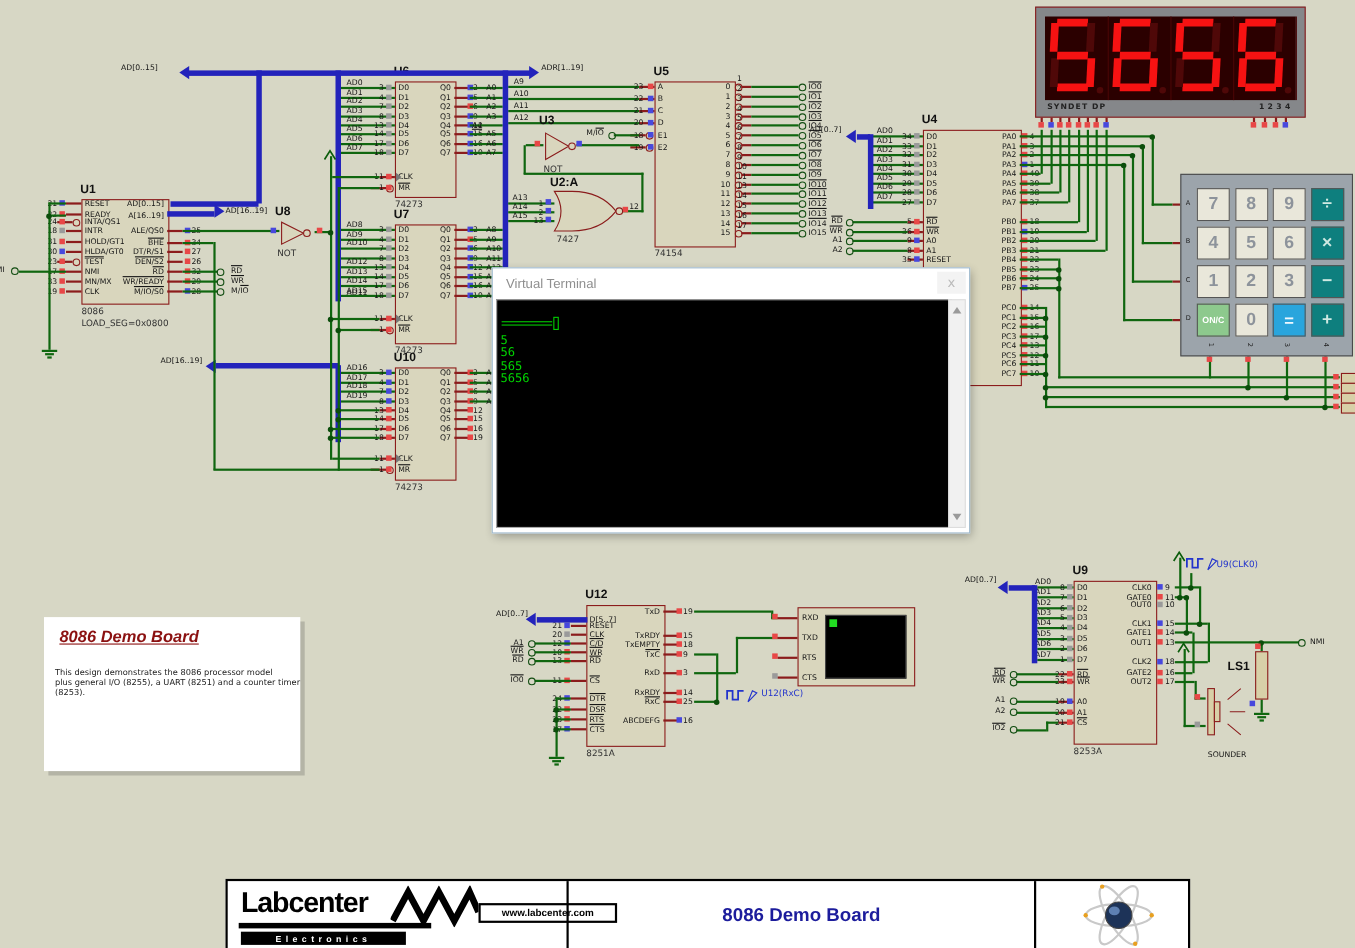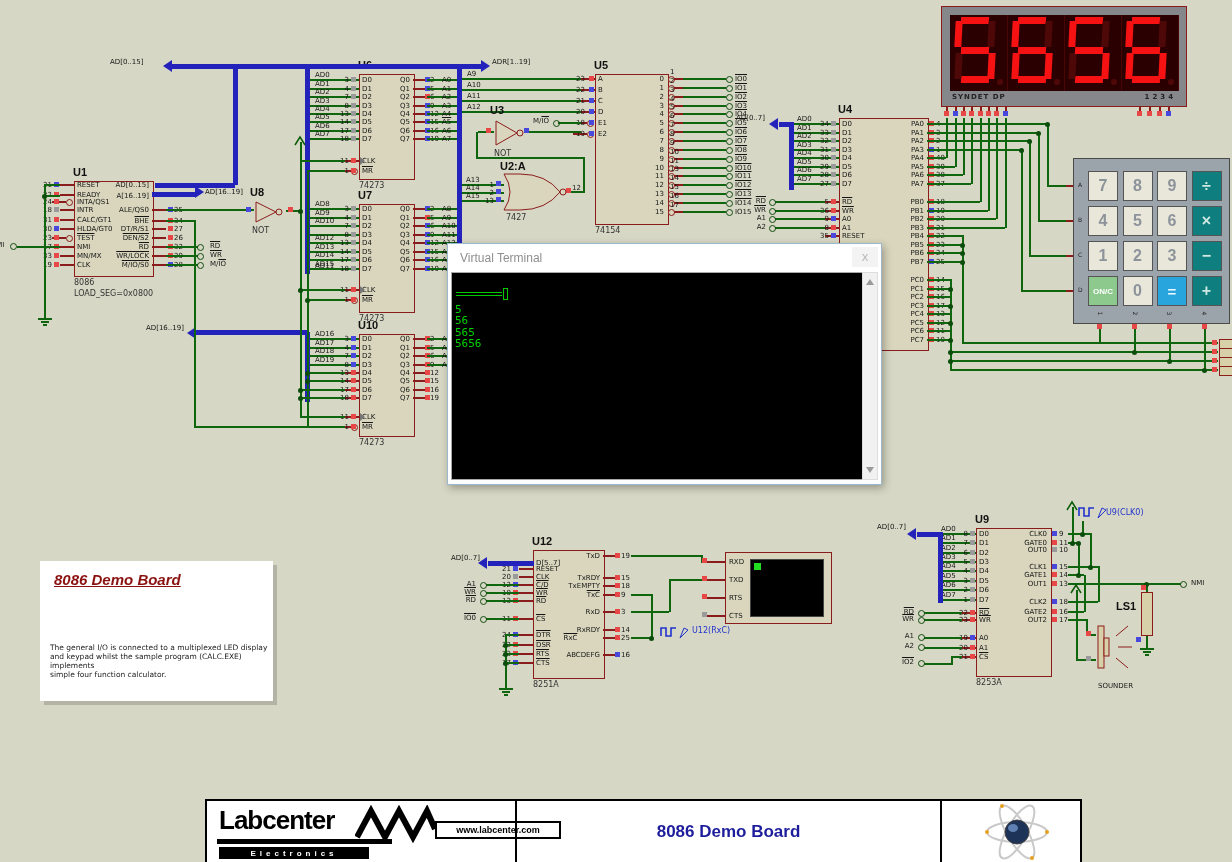--- a/index.html
+++ b/index.html
@@ -80,21 +80,21 @@
     <div class="ab t ta-r" style="left: 36px; top: 191px; width: 16px;">22</div>
     <div class="ab t " style="left: 77px; top: 198px;">INTA/QS1</div>
     <div class="ab bub" style="left: 66px; top: 199px; width: 5px; height: 5px;"></div>
     <div class="ab wm" style="left: 52px; top: 201px; width: 14px; height: 2px;"></div>
     <div class="ab sq sr" style="left: 54px; top: 199px; width: 5px; height: 5px;"></div>
     <div class="ab t ta-r" style="left: 36px; top: 198px; width: 16px;">24</div>
     <div class="ab t " style="left: 77px; top: 206px;">INTR</div>
     <div class="ab wm" style="left: 60px; top: 209px; width: 14px; height: 2px;"></div>
     <div class="ab sq sg2" style="left: 54px; top: 207px; width: 5px; height: 5px;"></div>
     <div class="ab t ta-r" style="left: 36px; top: 206px; width: 16px;">18</div>
-    <div class="ab t " style="left: 77px; top: 216px;">CALC/GT1</div>
+    <div class="ab t " style="left: 77px; top: 216px;">HOLD/GT1</div>
     <div class="ab wm" style="left: 60px; top: 219px; width: 14px; height: 2px;"></div>
     <div class="ab sq sr" style="left: 54px; top: 217px; width: 5px; height: 5px;"></div>
     <div class="ab t ta-r" style="left: 36px; top: 216px; width: 16px;">31</div>
     <div class="ab t " style="left: 77px; top: 225px;">HLDA/GT0</div>
     <div class="ab wm" style="left: 60px; top: 228px; width: 14px; height: 2px;"></div>
     <div class="ab sq sb" style="left: 54px; top: 226px; width: 5px; height: 5px;"></div>
     <div class="ab t ta-r" style="left: 36px; top: 225px; width: 16px;">30</div>
     <div class="ab t ov" style="left: 77px; top: 234px;">TEST</div>
     <div class="ab bub" style="left: 66px; top: 235px; width: 5px; height: 5px;"></div>
     <div class="ab wm" style="left: 52px; top: 237px; width: 14px; height: 2px;"></div>
@@ -127,21 +127,21 @@
     <div class="ab sq sr" style="left: 168px; top: 226px; width: 5px; height: 5px;"></div>
     <div class="ab t " style="left: 174px; top: 225px;">27</div>
     <div class="ab t ta-r ov" style="left: 90px; top: 234px; width: 59px;">DEN/S2</div>
     <div class="ab wm" style="left: 152px; top: 237px; width: 14px; height: 2px;"></div>
     <div class="ab sq sr" style="left: 168px; top: 235px; width: 5px; height: 5px;"></div>
     <div class="ab t " style="left: 174px; top: 234px;">26</div>
     <div class="ab t ta-r ov" style="left: 90px; top: 243px; width: 59px;">RD</div>
     <div class="ab wm" style="left: 152px; top: 246px; width: 14px; height: 2px;"></div>
     <div class="ab sq sr" style="left: 168px; top: 244px; width: 5px; height: 5px;"></div>
     <div class="ab t " style="left: 174px; top: 243px;">32</div>
-    <div class="ab t ta-r ov" style="left: 90px; top: 252px; width: 59px;">WR/LOCK</div>
+    <div class="ab t ta-r ov" style="left: 90px; top: 252px; width: 59px;">WR/READY</div>
     <div class="ab wm" style="left: 152px; top: 255px; width: 14px; height: 2px;"></div>
     <div class="ab sq sr" style="left: 168px; top: 253px; width: 5px; height: 5px;"></div>
     <div class="ab t " style="left: 174px; top: 252px;">29</div>
     <div class="ab t ta-r ov" style="left: 90px; top: 261px; width: 59px;">M/IO/S0</div>
     <div class="ab wm" style="left: 152px; top: 264px; width: 14px; height: 2px;"></div>
     <div class="ab sq sb" style="left: 168px; top: 262px; width: 5px; height: 5px;"></div>
     <div class="ab t " style="left: 174px; top: 261px;">28</div>
     <div class="ab body" style="left: 359px; top: 74px; width: 54px; height: 104px;"></div>
     <div class="ab t tt" style="left: 358px; top: 59px;">U6</div>
     <div class="ab t typ" style="left: 359px; top: 181px;">74273</div>
@@ -217,21 +217,21 @@
     <div class="ab wm" style="left: 413px; top: 105px; width: 14px; height: 2px;"></div>
     <div class="ab sq sb" style="left: 425px; top: 103px; width: 5px; height: 5px;"></div>
     <div class="ab t " style="left: 430px; top: 102px;">9</div>
     <div class="ab wg" style="left: 427px; top: 105px; width: 30px; height: 2px;"></div>
     <div class="ab t " style="left: 442px; top: 102px;">A3</div>
     <div class="ab t ta-r" style="left: 351px; top: 110px; width: 59px;">Q4</div>
     <div class="ab wm" style="left: 413px; top: 113px; width: 14px; height: 2px;"></div>
     <div class="ab sq sb" style="left: 425px; top: 111px; width: 5px; height: 5px;"></div>
     <div class="ab t " style="left: 430px; top: 110px;">12</div>
     <div class="ab wg" style="left: 427px; top: 113px; width: 30px; height: 2px;"></div>
-    <div class="ab t " style="left: 442px; top: 110px; text-decoration: underline;">A4</div>
+    <div class="ab t " style="left: 429px; top: 110px; text-decoration: underline;">A4</div>
     <div class="ab t ta-r" style="left: 351px; top: 118px; width: 59px;">Q5</div>
     <div class="ab wm" style="left: 413px; top: 121px; width: 14px; height: 2px;"></div>
     <div class="ab sq sb" style="left: 425px; top: 119px; width: 5px; height: 5px;"></div>
     <div class="ab t " style="left: 430px; top: 118px;">15</div>
     <div class="ab wg" style="left: 427px; top: 121px; width: 30px; height: 2px;"></div>
     <div class="ab t " style="left: 442px; top: 118px;">A5</div>
     <div class="ab t ta-r" style="left: 351px; top: 127px; width: 59px;">Q6</div>
     <div class="ab wm" style="left: 413px; top: 130px; width: 14px; height: 2px;"></div>
     <div class="ab sq sb" style="left: 425px; top: 128px; width: 5px; height: 5px;"></div>
     <div class="ab t " style="left: 430px; top: 127px;">16</div>
@@ -777,21 +777,21 @@
     <div class="ab sq sr" style="left: 615px; top: 592px; width: 5px; height: 5px;"></div>
     <div class="ab t " style="left: 621px; top: 591px;">9</div>
     <div class="ab t ta-r" style="left: 541px; top: 608px; width: 59px;">RxD</div>
     <div class="ab wm" style="left: 603px; top: 611px; width: 14px; height: 2px;"></div>
     <div class="ab sq sr" style="left: 615px; top: 609px; width: 5px; height: 5px;"></div>
     <div class="ab t " style="left: 621px; top: 608px;">3</div>
     <div class="ab t ta-r" style="left: 541px; top: 626px; width: 59px;">RxRDY</div>
     <div class="ab wm" style="left: 603px; top: 629px; width: 14px; height: 2px;"></div>
     <div class="ab sq sr" style="left: 615px; top: 627px; width: 5px; height: 5px;"></div>
     <div class="ab t " style="left: 621px; top: 626px;">14</div>
-    <div class="ab t ta-r ov" style="left: 541px; top: 634px; width: 59px; text-align: center;">RxC</div>
+    <div class="ab t ta-r ov" style="left: 541px; top: 634px; width: 59px;">RxC</div>
     <div class="ab wm" style="left: 603px; top: 637px; width: 14px; height: 2px;"></div>
     <div class="ab sq sr" style="left: 615px; top: 635px; width: 5px; height: 5px;"></div>
     <div class="ab t " style="left: 621px; top: 634px;">25</div>
     <div class="ab t ta-r" style="left: 541px; top: 651px; width: 59px;">ABCDEFG</div>
     <div class="ab wm" style="left: 603px; top: 654px; width: 14px; height: 2px;"></div>
     <div class="ab sq sb" style="left: 615px; top: 652px; width: 5px; height: 5px;"></div>
     <div class="ab t " style="left: 621px; top: 651px;">16</div>
     <div class="ab body" style="left: 976px; top: 528px; width: 74px; height: 147px;"></div>
     <div class="ab t tt" style="left: 975px; top: 513px;">U9</div>
     <div class="ab t typ" style="left: 976px; top: 678px;">8253A</div>
@@ -1317,23 +1317,22 @@
     <div class="k ko" style="left: 117.5px; top: 117px;">+</div>
     <div class="kl" style="left: 4px; top: 127px;">D</div>
     <div class="kl" style="left: 25px; top: 151px; transform: rotate(90deg);">1</div>
     <div class="kl" style="left: 59.5px; top: 151px; transform: rotate(90deg);">2</div>
     <div class="kl" style="left: 94px; top: 151px; transform: rotate(90deg);">3</div>
     <div class="kl" style="left: 128.5px; top: 151px; transform: rotate(90deg);">4</div>
   </div>
 
 <div id="notebox" class="ab">
   <div id="nb-title">8086 Demo Board</div>
-  <div class="nb-p" style="top:82px">The general I/O is connected to a multiplexed LED display
-and keypad whilst the sample program (CALC.EXE) implements
-simple four function calculator.</div>
+  <div class="nb-p" style="top:46px">This design demonstrates the 8086 processor model
+plus general I/O (8255), a UART (8251) and a counter timer (8253).</div>
 </div>
 
 <div id="tblock" class="ab">
   <div class="tb-div" style="left:308px"></div>
   <div class="tb-div" style="left:733px"></div>
   <div id="tb-brand">Labcenter</div>
   <div class="ab" style="left:10px;top:38px;width:175px;height:5px;background:#000"></div>
   <svg class="ab" style="left:148px;top:4px" width="80" height="38">
     <polyline points="2,32 16,6 30,32 44,6 58,32 72,6 80,24" fill="none" stroke="#000" stroke-width="6"></polyline>
   </svg>

